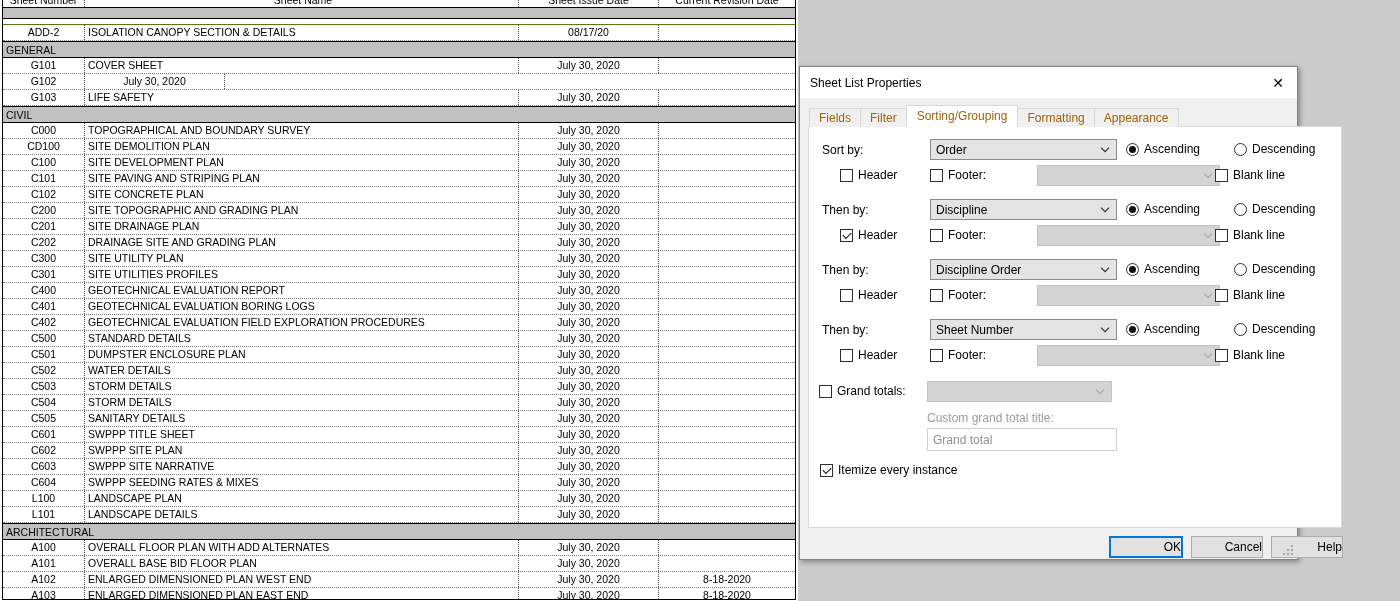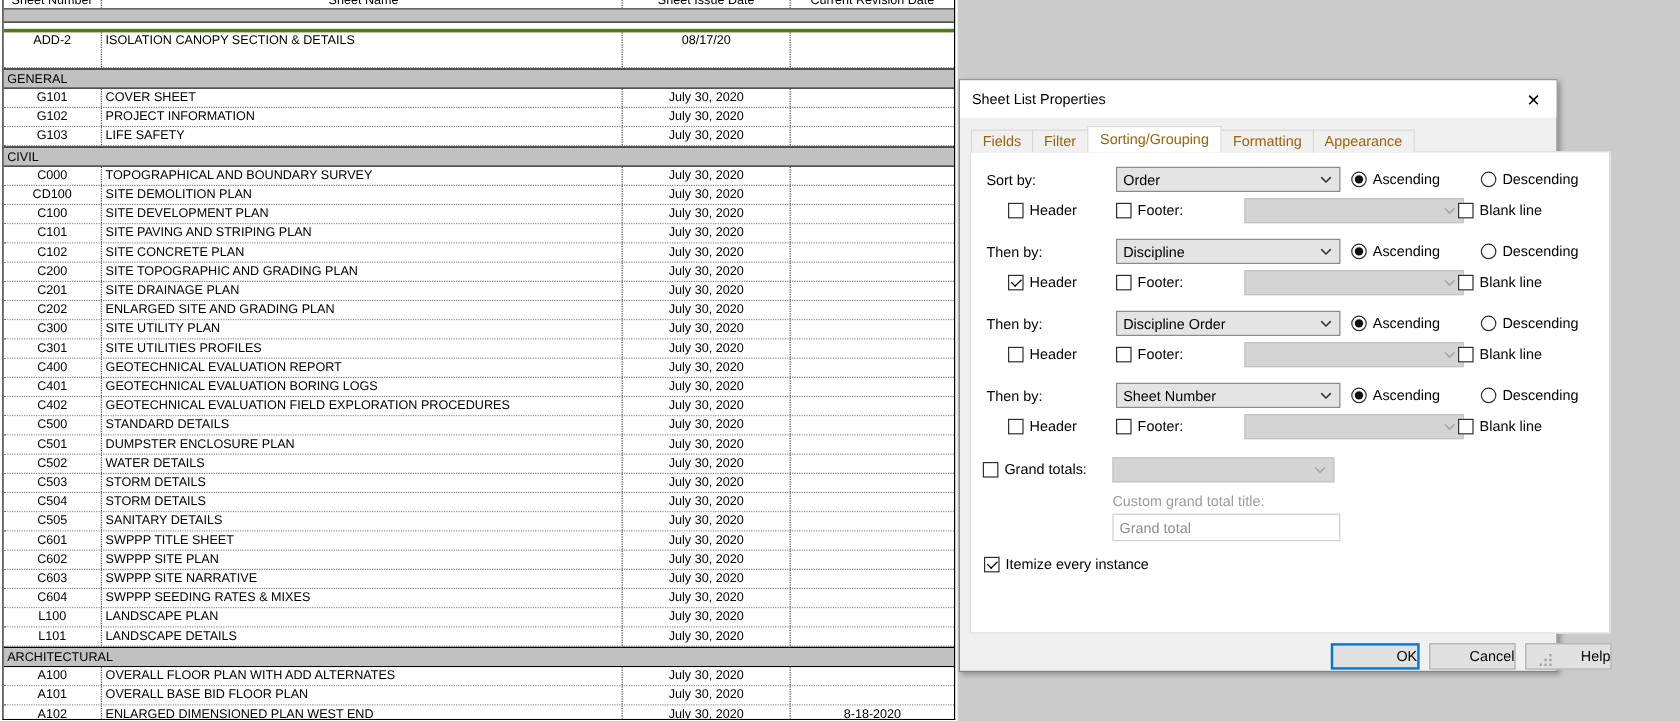--- a/index.html
+++ b/index.html
@@ -11,21 +11,21 @@
   }
   
   .app-left{position:absolute;left:0;top:0;width:798px;height:601px;background:#ffffff;}
   .sheet-table{
     position:absolute;left:2px;top:0;width:794px;height:600px;background:#fff;
     border-left:1px solid #000;border-right:1px solid #000;border-bottom:1px solid #000;
     box-sizing:border-box;overflow:hidden;
   }
   .t-row{display:flex;height:16px;box-sizing:border-box;}
   .t-row.data{border-bottom:1px dotted #7a7a7a;background:#fff;}
-  .t-row.data.solid-top{border-top:3px solid #4d7c0f;height:33px;}
+  .t-row.data.solid-top{border-top:1px solid #4d7c0f;height:17px;}
   .t-row.section{
     background:#c1c1c1;border-top:1px solid #000;border-bottom:1px solid #000;
     height:17px;align-items:center;
   }
   .section-label{font-size:10.5px;padding-left:3px;line-height:14px;color:#000;white-space:nowrap;}
   .cell{box-sizing:border-box;height:100%;line-height:15px;font-size:10.5px;color:#000;
         overflow:hidden;white-space:nowrap;}
   .cell.c1{width:82px;text-align:center;border-right:1px dotted #4a4a4a;}
   .cell.c2{width:434px;padding-left:3px;border-right:1px dotted #4a4a4a;}
   .cell.c3{width:140px;text-align:center;border-right:1px dotted #4a4a4a;}
@@ -139,21 +139,20 @@
 
   <div class="t-row data">
     <div class="cell c1">G101</div>
     <div class="cell c2">COVER SHEET</div>
     <div class="cell c3">July 30, 2020</div>
     <div class="cell c4"></div>
   </div>
 
   <div class="t-row data">
     <div class="cell c1">G102</div>
-    <div class="cell c2">PROJECT INFORMATION</div>
     <div class="cell c3">July 30, 2020</div>
     <div class="cell c4"></div>
   </div>
 
   <div class="t-row data">
     <div class="cell c1">G103</div>
     <div class="cell c2">LIFE SAFETY</div>
     <div class="cell c3">July 30, 2020</div>
     <div class="cell c4"></div>
   </div>
@@ -206,21 +205,21 @@
 
   <div class="t-row data">
     <div class="cell c1">C201</div>
     <div class="cell c2">SITE DRAINAGE PLAN</div>
     <div class="cell c3">July 30, 2020</div>
     <div class="cell c4"></div>
   </div>
 
   <div class="t-row data">
     <div class="cell c1">C202</div>
-    <div class="cell c2">ENLARGED SITE AND GRADING PLAN</div>
+    <div class="cell c2">DRAINAGE SITE AND GRADING PLAN</div>
     <div class="cell c3">July 30, 2020</div>
     <div class="cell c4"></div>
   </div>
 
   <div class="t-row data">
     <div class="cell c1">C300</div>
     <div class="cell c2">SITE UTILITY PLAN</div>
     <div class="cell c3">July 30, 2020</div>
     <div class="cell c4"></div>
   </div>

